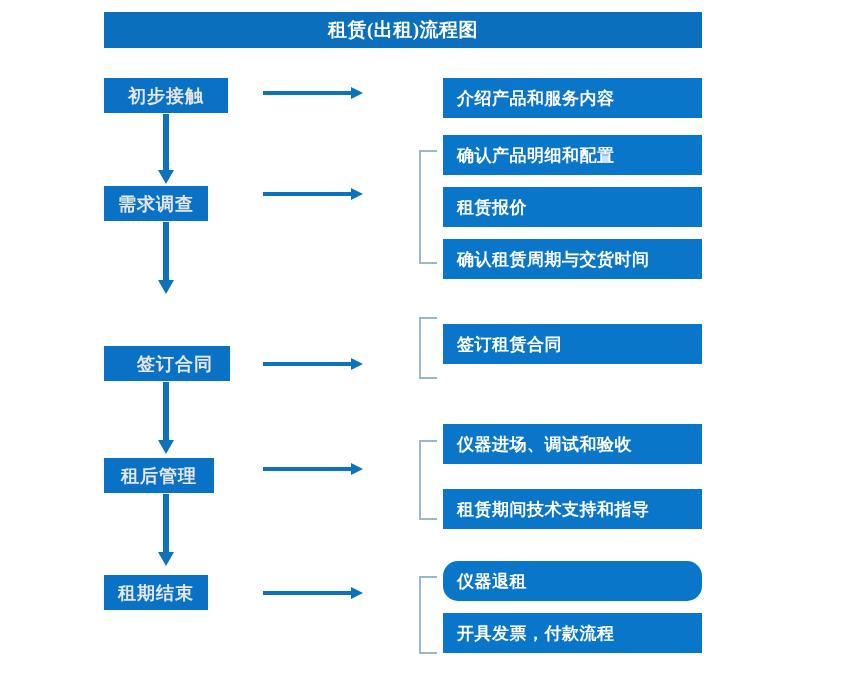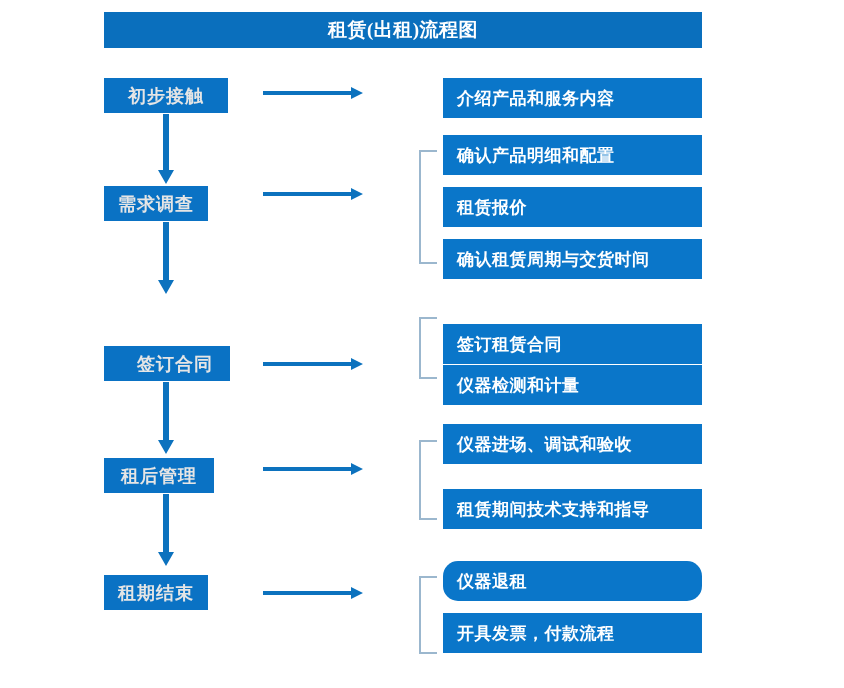--- a/index.html
+++ b/index.html
@@ -122,21 +122,20 @@
     <path d="M0 5 H88 V1 L100 7 L88 13 V9 H0 Z" fill="#0C72BE"></path>
   </svg>
 
   <svg class="v-arrow" style="left:158px; top:382px; height:72px;" viewBox="0 0 16 72">
     <path d="M5 0 H11 V58 H16 L8 72 L0 58 H5 Z" fill="#0C72BE"></path>
   </svg>
 
   <div class="bracket" style="left:419px; top:317px; height:62px;"></div>
 
   <div class="task-box" style="top:296px;margin-top:28px;">签订租赁合同</div>
-  <div class="task-box" style="top:365px;">仪器检测和计量</div>
 
   <div class="stage-box" style="left:104px; top:458px; width:110px;">租后管理</div>
 
   <svg class="h-arrow" style="left:263px; top:462px;" viewBox="0 0 100 14">
     <path d="M0 5 H88 V1 L100 7 L88 13 V9 H0 Z" fill="#0C72BE"></path>
   </svg>
 
   <svg class="v-arrow" style="left:158px; top:494px; height:72px;" viewBox="0 0 16 72">
     <path d="M5 0 H11 V58 H16 L8 72 L0 58 H5 Z" fill="#0C72BE"></path>
   </svg>

